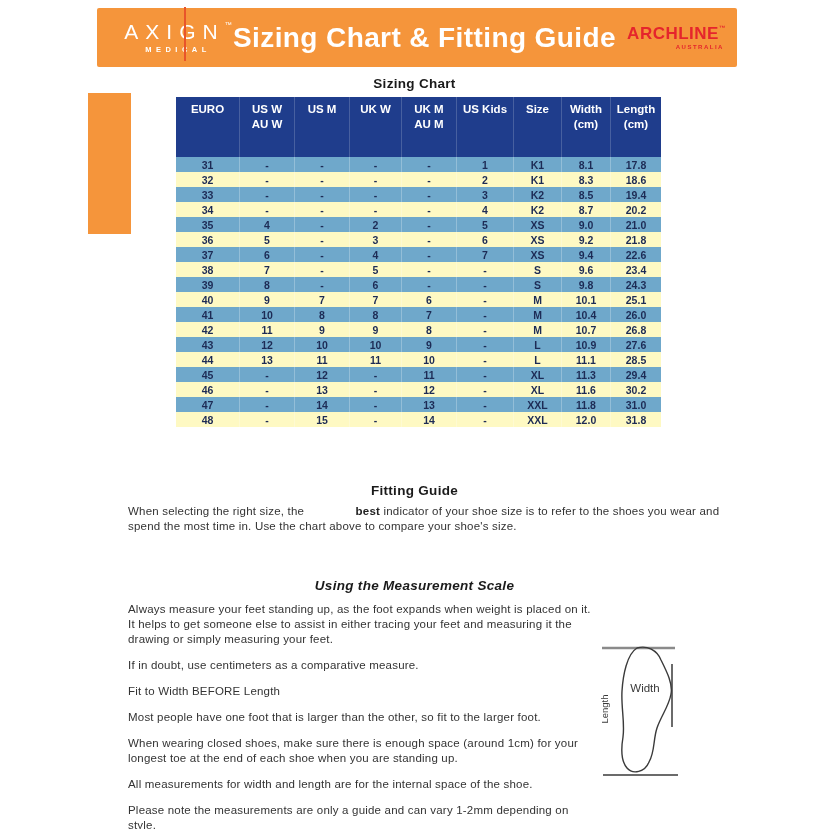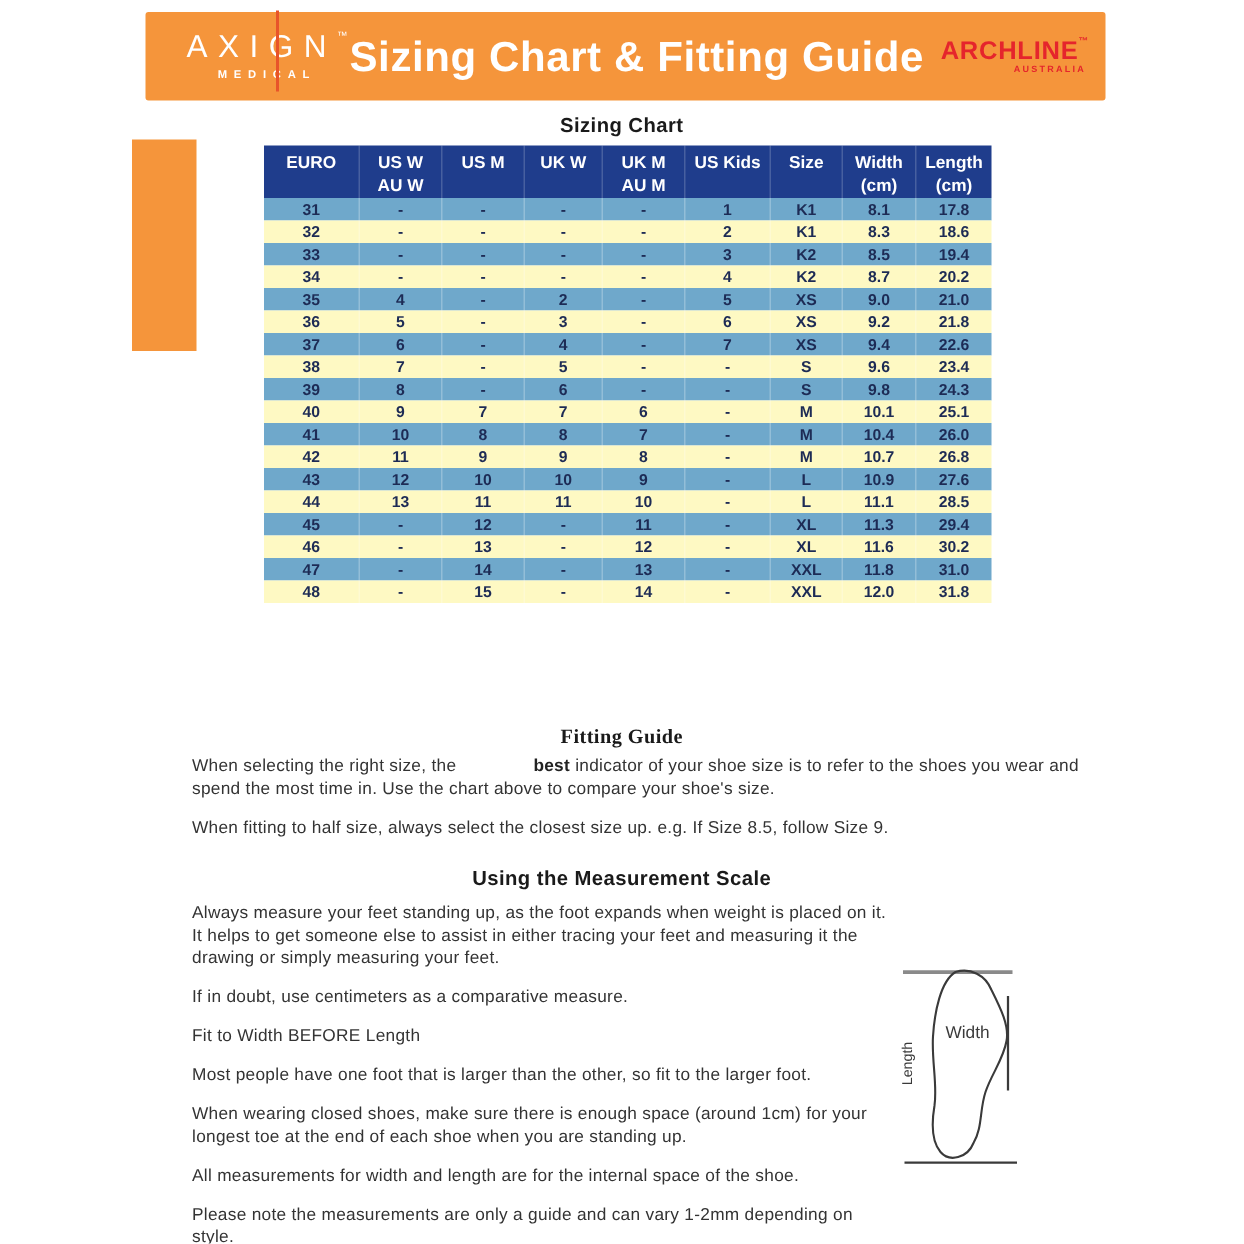--- a/index.html
+++ b/index.html
@@ -21,36 +21,36 @@
   .axign-line{position:absolute;left:61px;top:-14px;width:2px;height:54px;background:#E8542A;}
   .banner-title{color:#ffffff;font-size:28px;font-weight:700;letter-spacing:0.4px;white-space:nowrap;}
   .archline-block{text-align:right;line-height:1;min-width:110px;}
   .archline-name{color:#E5252C;font-size:17px;font-weight:700;letter-spacing:0.5px;white-space:nowrap;}
   .archline-tm{font-size:6.5px;vertical-align:top;}
   .archline-sub{color:#E5252C;font-size:6px;font-weight:700;letter-spacing:1.5px;margin-top:2px;margin-right:2px;}
   
   .sec-title{position:absolute;left:0;width:829px;text-align:center;
     font-size:13.5px;font-weight:700;color:#1a1a1a;letter-spacing:0.3px;}
   #chart-title{top:76px;}
-  #fitting-title{top:483px;font-family:Liberation Serif, serif;}
-  #measure-title{top:578px;}
+  #fitting-title{top:483px;}
+  #measure-title{top:578px;font-style:italic;}
   
   .side-tab{position:absolute;left:88px;top:93px;width:43px;height:141px;background:#F5953B;}
   .side-tab-text{
     position:absolute;left:0;bottom:0;width:141px;height:43px;
     transform:rotate(-90deg);transform-origin:0 100%;
     display:flex;flex-direction:column;align-items:center;justify-content:center;
     color:#ffffff;font-size:12.5px;font-weight:700;line-height:1.35;letter-spacing:0.2px;
     text-align:center;
   }
   
   .sizing-table{position:absolute;left:176px;top:97px;width:485px;}
   .thead{
     display:grid;grid-template-columns:64px 55px 55px 52px 55px 57px 48px 49px 50px;
-    background:#1F3D8C;height:35px;
+    background:#1F3D8C;height:60px;
   }
   .hcell{
     color:#ffffff;font-size:11.5px;font-weight:700;text-align:center;
     white-space:pre-line;line-height:1.3;padding-top:5px;box-sizing:border-box;
     border-right:1px solid rgba(255,255,255,0.18);
   }
   .hcell:last-child{border-right:none;}
   .tbody .trow{
     display:grid;grid-template-columns:64px 55px 55px 52px 55px 57px 48px 49px 50px;
     height:15px;
@@ -310,21 +310,20 @@
         <div class="tcell">XXL</div>
         <div class="tcell">12.0</div>
         <div class="tcell">31.8</div>
       </div>
     </div>
 </div>
 
 <div class="sec-title" id="fitting-title">Fitting Guide</div>
 <div class="fitting">
   <p class="para"><span>When selecting the right size, the </span><b>best</b><span> indicator of your shoe size is to refer to the shoes you wear and spend the most time in. Use the chart above to compare your shoe's size.</span></p>
-  <p class="para">When fitting to half size, always select the closest size up. e.g. If Size 8.5, follow Size 9.</p>
 </div>
 
 <div class="sec-title" id="measure-title">Using the Measurement Scale</div>
 <div class="measure-body">
     <p class="para">Always measure your feet standing up, as the foot expands when weight is placed on it. It helps to get someone else to assist in either tracing your feet and measuring it the drawing or simply measuring your feet.</p>
     <p class="para">If in doubt, use centimeters as a comparative measure.</p>
     <p class="para">Fit to Width BEFORE Length</p>
     <p class="para">Most people have one foot that is larger than the other, so fit to the larger foot.</p>
     <p class="para">When wearing closed shoes, make sure there is enough space (around 1cm) for your longest toe at the end of each shoe when you are standing up.</p>
     <p class="para">All measurements for width and length are for the internal space of the shoe.</p>

